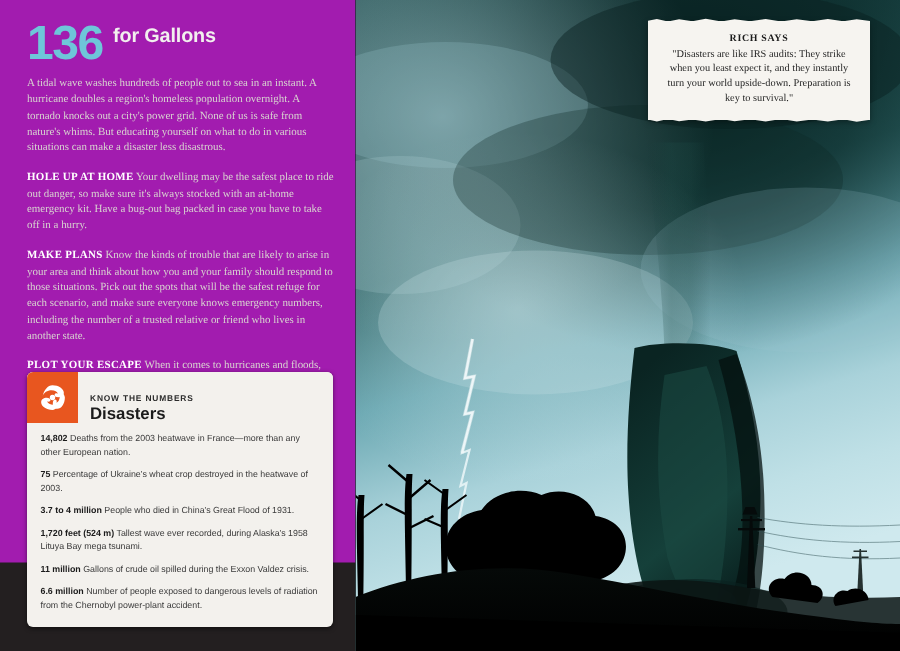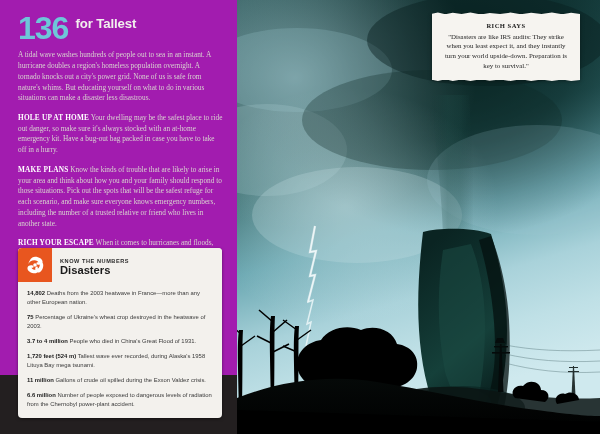--- a/index.html
+++ b/index.html
@@ -38,21 +38,21 @@
     max-width:214px;
   }
   .para b{color:#ffffff;font-weight:bold;letter-spacing:.2px;}
 
   
   .card{
     position:absolute;left:18px;top:248px;width:204px;
     background:#f3f1ed;border-radius:4px;overflow:hidden;
     box-shadow:0 1px 3px rgba(0,0,0,.5);
   }
-  .card-head{display:flex;align-items:center;background:#f3f1ed;}
+  .card-head{display:flex;align-items:flex-end;background:#f3f1ed;}
   .card-icon{
     width:34px;height:34px;background:#e8561f;
     display:flex;align-items:center;justify-content:center;flex:none;
   }
   .card-titles{padding:4px 0 0 8px;}
   .kicker{
     font-family:"Liberation Sans",sans-serif;font-weight:bold;
     font-size:5.6px;letter-spacing:.55px;color:#2b2b2b;
   }
   .cat{
@@ -104,38 +104,38 @@
 </head>
 <body>
 
 <div class="page">
 
   <div class="left">
 
     <div class="headline">
       <div class="num">136</div>
       <div class="title">
-        <div>for Tallest</div>
+        <div>for Gallons</div>
       </div>
     </div>
 
     <p class="intro">A tidal wave washes hundreds of people out to sea in an instant. A hurricane doubles a region's homeless population overnight. A tornado knocks out a city's power grid. None of us is safe from nature's whims. But educating yourself on what to do in various situations can make a disaster less disastrous.</p>
 
     <p class="para">
       <b>HOLE UP AT HOME</b>
       <span>Your dwelling may be the safest place to ride out danger, so make sure it's always stocked with an at-home emergency kit. Have a bug-out bag packed in case you have to take off in a hurry.</span>
     </p>
 
     <p class="para">
       <b>MAKE PLANS</b>
       <span>Know the kinds of trouble that are likely to arise in your area and think about how you and your family should respond to those situations. Pick out the spots that will be the safest refuge for each scenario, and make sure everyone knows emergency numbers, including the number of a trusted relative or friend who lives in another state.</span>
     </p>
 
     <p class="para">
-      <b>RICH YOUR ESCAPE</b>
+      <b>PLOT YOUR ESCAPE</b>
       <span>When it comes to hurricanes and floods, your best chance may be to evacuate safely. As soon as there's a hint of trouble, start monitoring local reports and plan the safest, swiftest way out.</span>
     </p>
 
     <p class="para">
       <b>RELY ON YOURSELF</b>
       <span>After a disaster, electricity and running water may be slow to return. Prepare yourself to live without them. It could save your life.</span>
     </p>
   </div>
 
   <div class="card">

